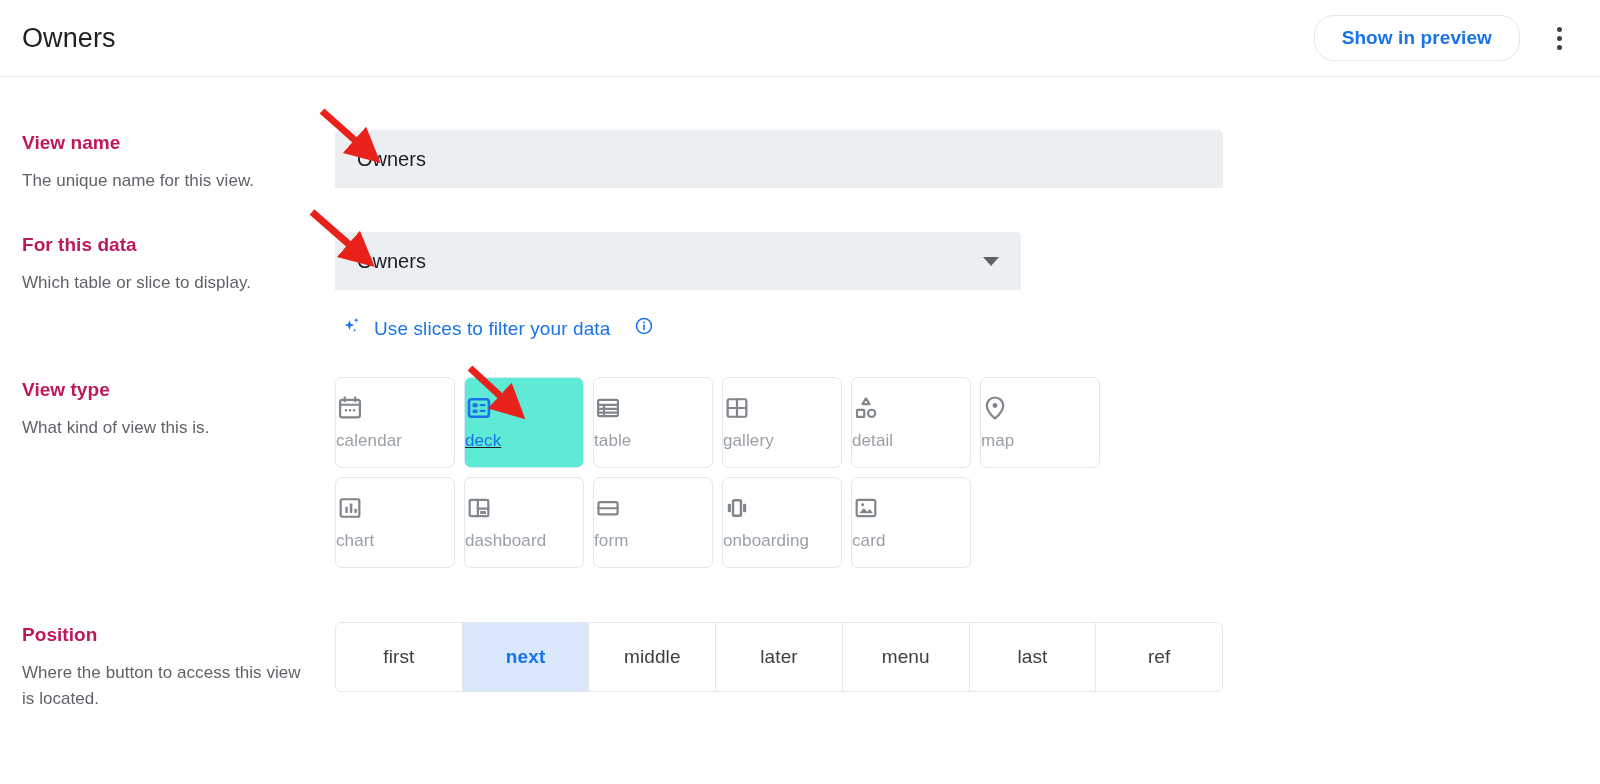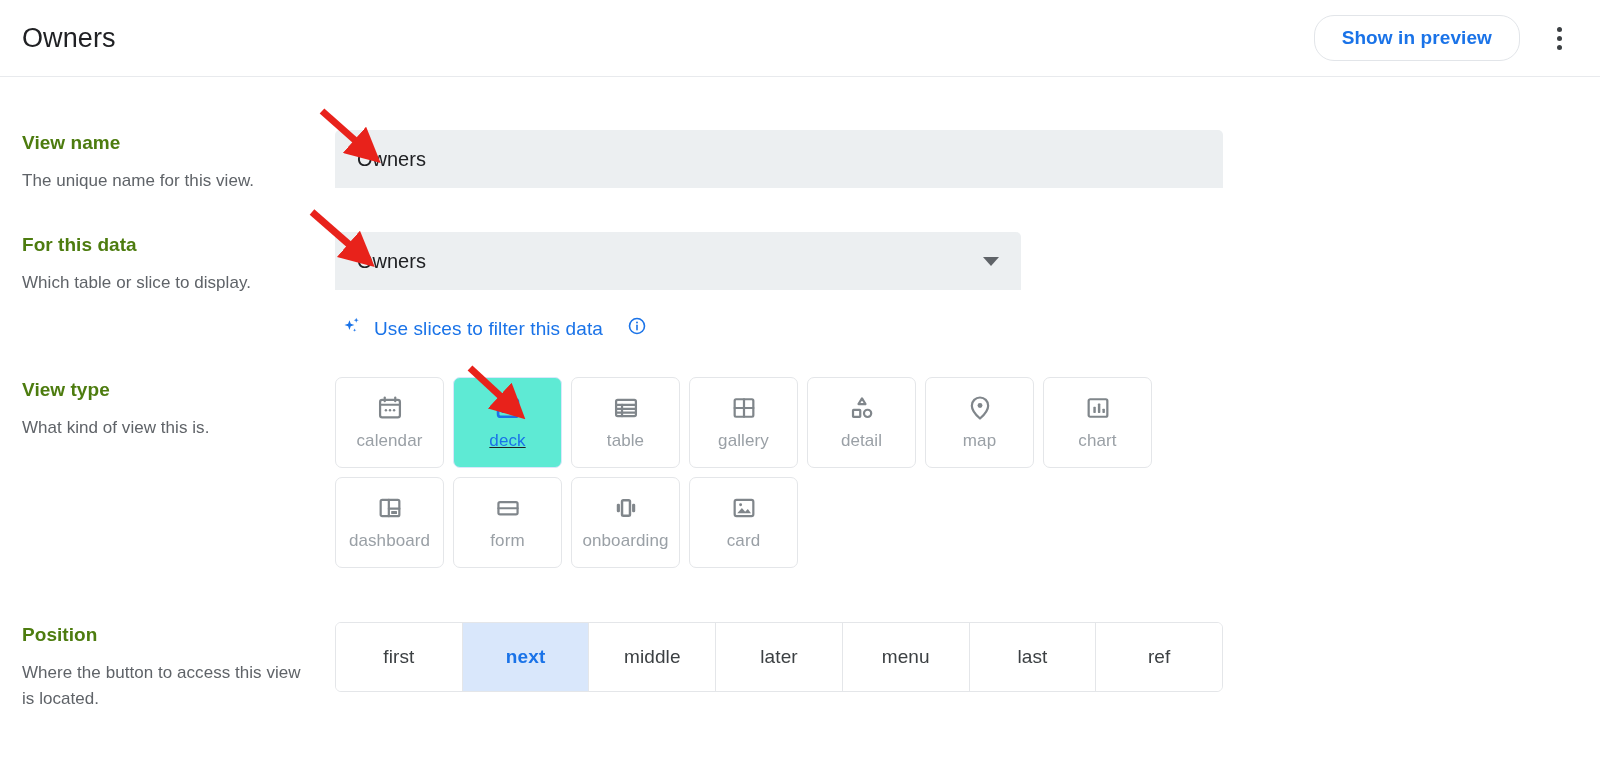--- a/index.html
+++ b/index.html
@@ -71,21 +71,21 @@
     display: flex;
   }
   .label-col {
     width: 335px;
     padding-left: 22px;
     flex: none;
   }
   .field-title {
     font-size: 19px;
     font-weight: 700;
-    color: #4d7c0f;
+    color: #be185d;
     line-height: 26px;
     letter-spacing: .05px;
   }
   .field-desc {
     font-size: 17px;
     font-weight: 400;
     color: #5f6368;
     line-height: 26px;
     margin-top: 12px;
     letter-spacing: .05px;
@@ -140,28 +140,28 @@
   .slices-link .txt { letter-spacing: .1px; }
 
   
   .tile-grid {
     display: flex;
     flex-wrap: wrap;
     gap: 9px;
     width: 890px;
   }
   .tile {
-    width: 109px;
+    width: 120px;
     height: 91px;
     border: 1px solid #e4e6e9;
     border-radius: 7px;
     background: #fff;
     display: flex;
     flex-direction: column;
-    align-items: center;
+    align-items: flex-start;
     justify-content: center;
     gap: 9px;
     cursor: pointer;
   }
   .tile .tile-label {
     font-size: 17px;
     color: #9aa0a6;
     letter-spacing: .1px;
   }
   .tile svg { display: block; }
@@ -243,21 +243,21 @@
         <span class="caret"></span>
       </div>
       <div class="slices-link" style="margin-top:25px; margin-left:6px;">
         <span>
           <svg width="22" height="22" viewBox="0 0 24 24" fill="#1a73e8">
             <path d="M9.2 5.6 L10.6 9.6 L14.6 11 L10.6 12.4 L9.2 16.4 L7.8 12.4 L3.8 11 L7.8 9.6 Z"></path>
             <path d="M16.6 3 L17.3 5 L19.3 5.7 L17.3 6.4 L16.6 8.4 L15.9 6.4 L13.9 5.7 L15.9 5 Z"></path>
             <path d="M14.9 14.6 L15.4 16 L16.8 16.5 L15.4 17 L14.9 18.4 L14.4 17 L13 16.5 L14.4 16 Z"></path>
           </svg>
         </span>
-        <span class="txt">Use slices to filter this data</span>
+        <span class="txt">Use slices to filter your data</span>
         <span style="margin-left:13px;">
           <svg width="20" height="20" viewBox="0 0 24 24" fill="none" stroke="#1a73e8" stroke-width="1.9">
             <circle cx="12" cy="12" r="9"></circle>
             <line x1="12" y1="11" x2="12" y2="16.5" stroke-linecap="round"></line>
             <circle cx="12" cy="7.8" r="1.15" fill="#1a73e8" stroke="none"></circle>
           </svg>
         </span>
       </div>
     </div>
   </div>

